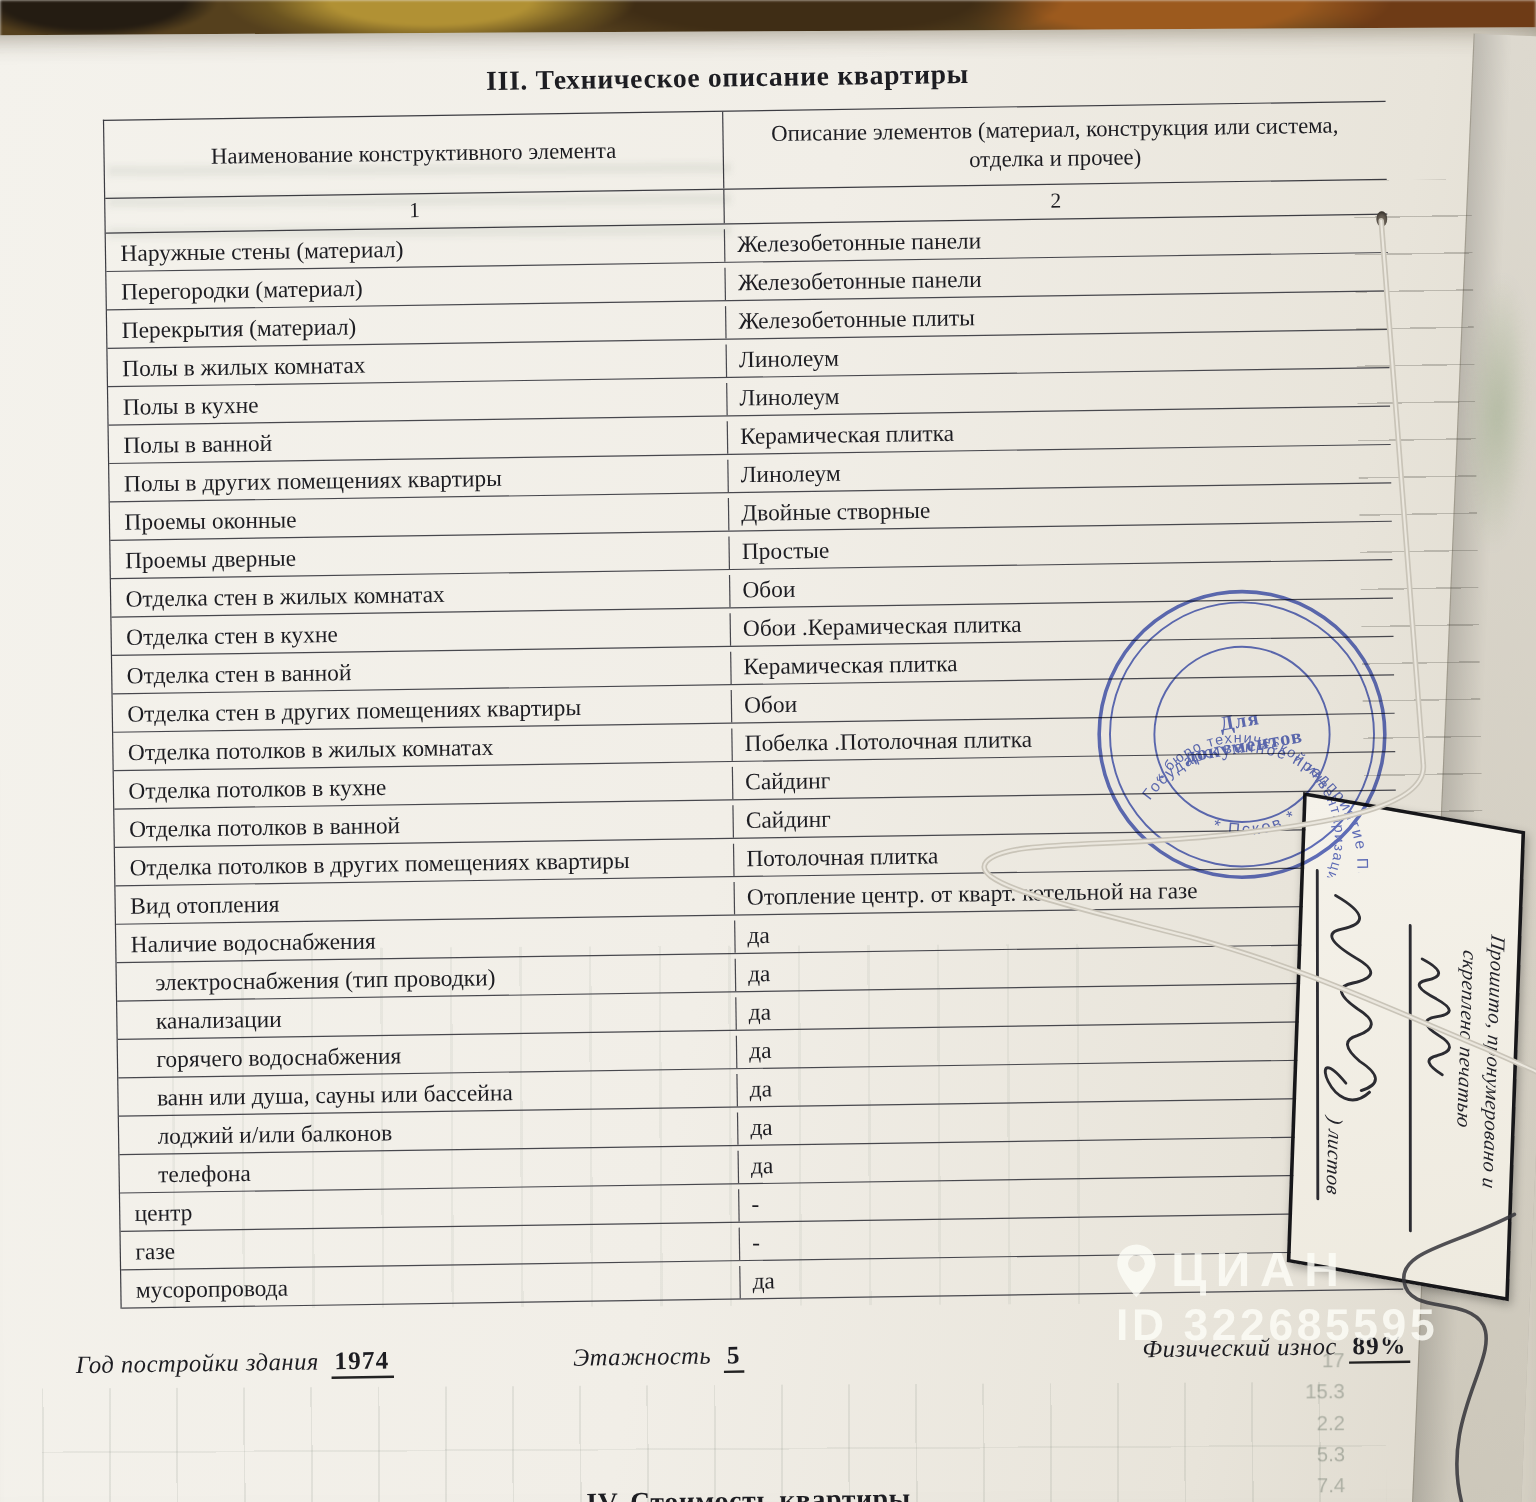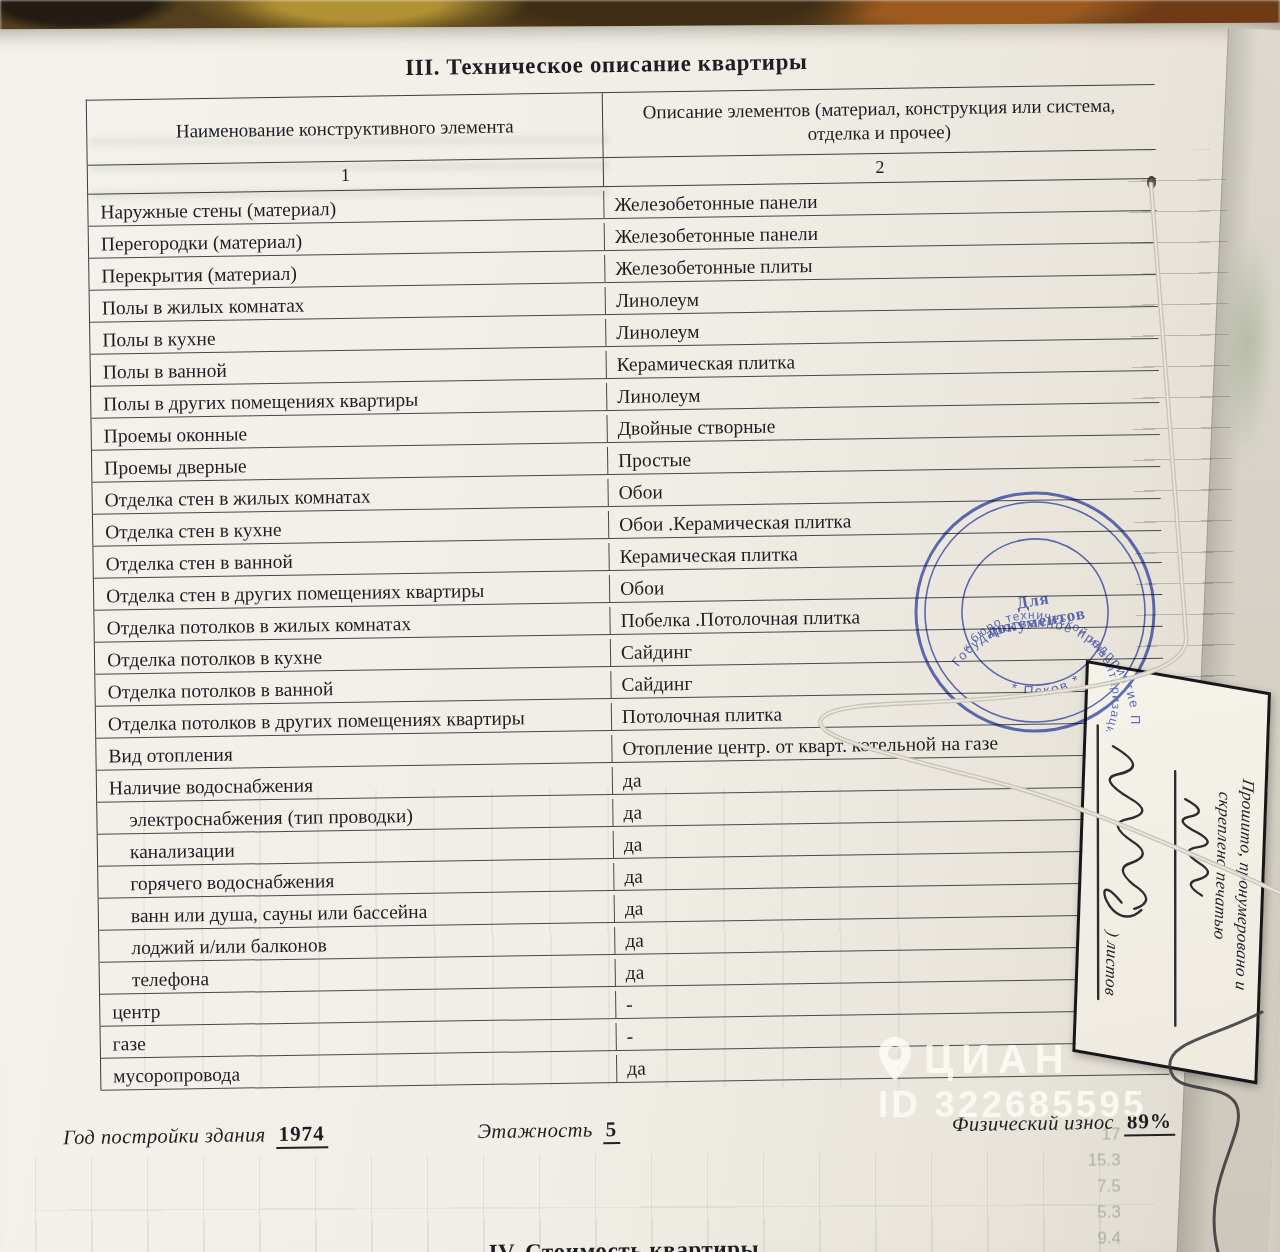--- a/index.html
+++ b/index.html
@@ -78,43 +78,43 @@
   .st-l1{top:6px;left:28px;width:330px;text-align:center;}
   .st-l2{top:29px;left:28px;width:300px;text-align:center;}
   .st-sheets{top:136px;left:262px;}
   .st-hand{position:absolute;left:0;top:0;}
   
   .stamp{position:absolute;left:905px;top:482px;width:260px;height:260px;z-index:6;
     transform:rotate(-10deg);mix-blend-mode:multiply;opacity:.88;}
   
   .thread{position:absolute;left:0;top:0;z-index:7;pointer-events:none;}
   
-  .wm{position:absolute;left:878px;top:1036px;z-index:8;color:rgba(253,252,247,.82);
+  .wm{position:absolute;left:930px;top:1036px;z-index:8;color:rgba(253,252,247,.82);
     font-family:"Liberation Sans",sans-serif;filter:blur(.3px);}
   .wm-row1{display:flex;gap:12px;align-items:center;}
   .wm-brand{font-size:40px;font-weight:bold;letter-spacing:8px;}
   .wm-id{font-size:37px;font-weight:bold;letter-spacing:3px;margin-top:2px;}
 </style>
 </head>
 <body>
 
 <div class="photo">
 
   <div class="bg-top"></div>
 
   <div class="page">
     <div class="bleed bleed-head"></div>
     <div class="bleed bleed-grid1"></div>
     <div class="bleed bleed-grid2"></div>
     <div class="bleed bleed-nums">
         <div>17</div>
         <div>15.3</div>
-        <div>7.5</div>
+        <div>2.2</div>
         <div>5.3</div>
-        <div>9.4</div>
+        <div>7.4</div>
         <div>8.4</div>
       </div>
   </div>
 
   <div class="fold">
     <div class="fold-green"></div>
   </div>
   <div class="row-ext"></div>
 
   <div class="doc">

